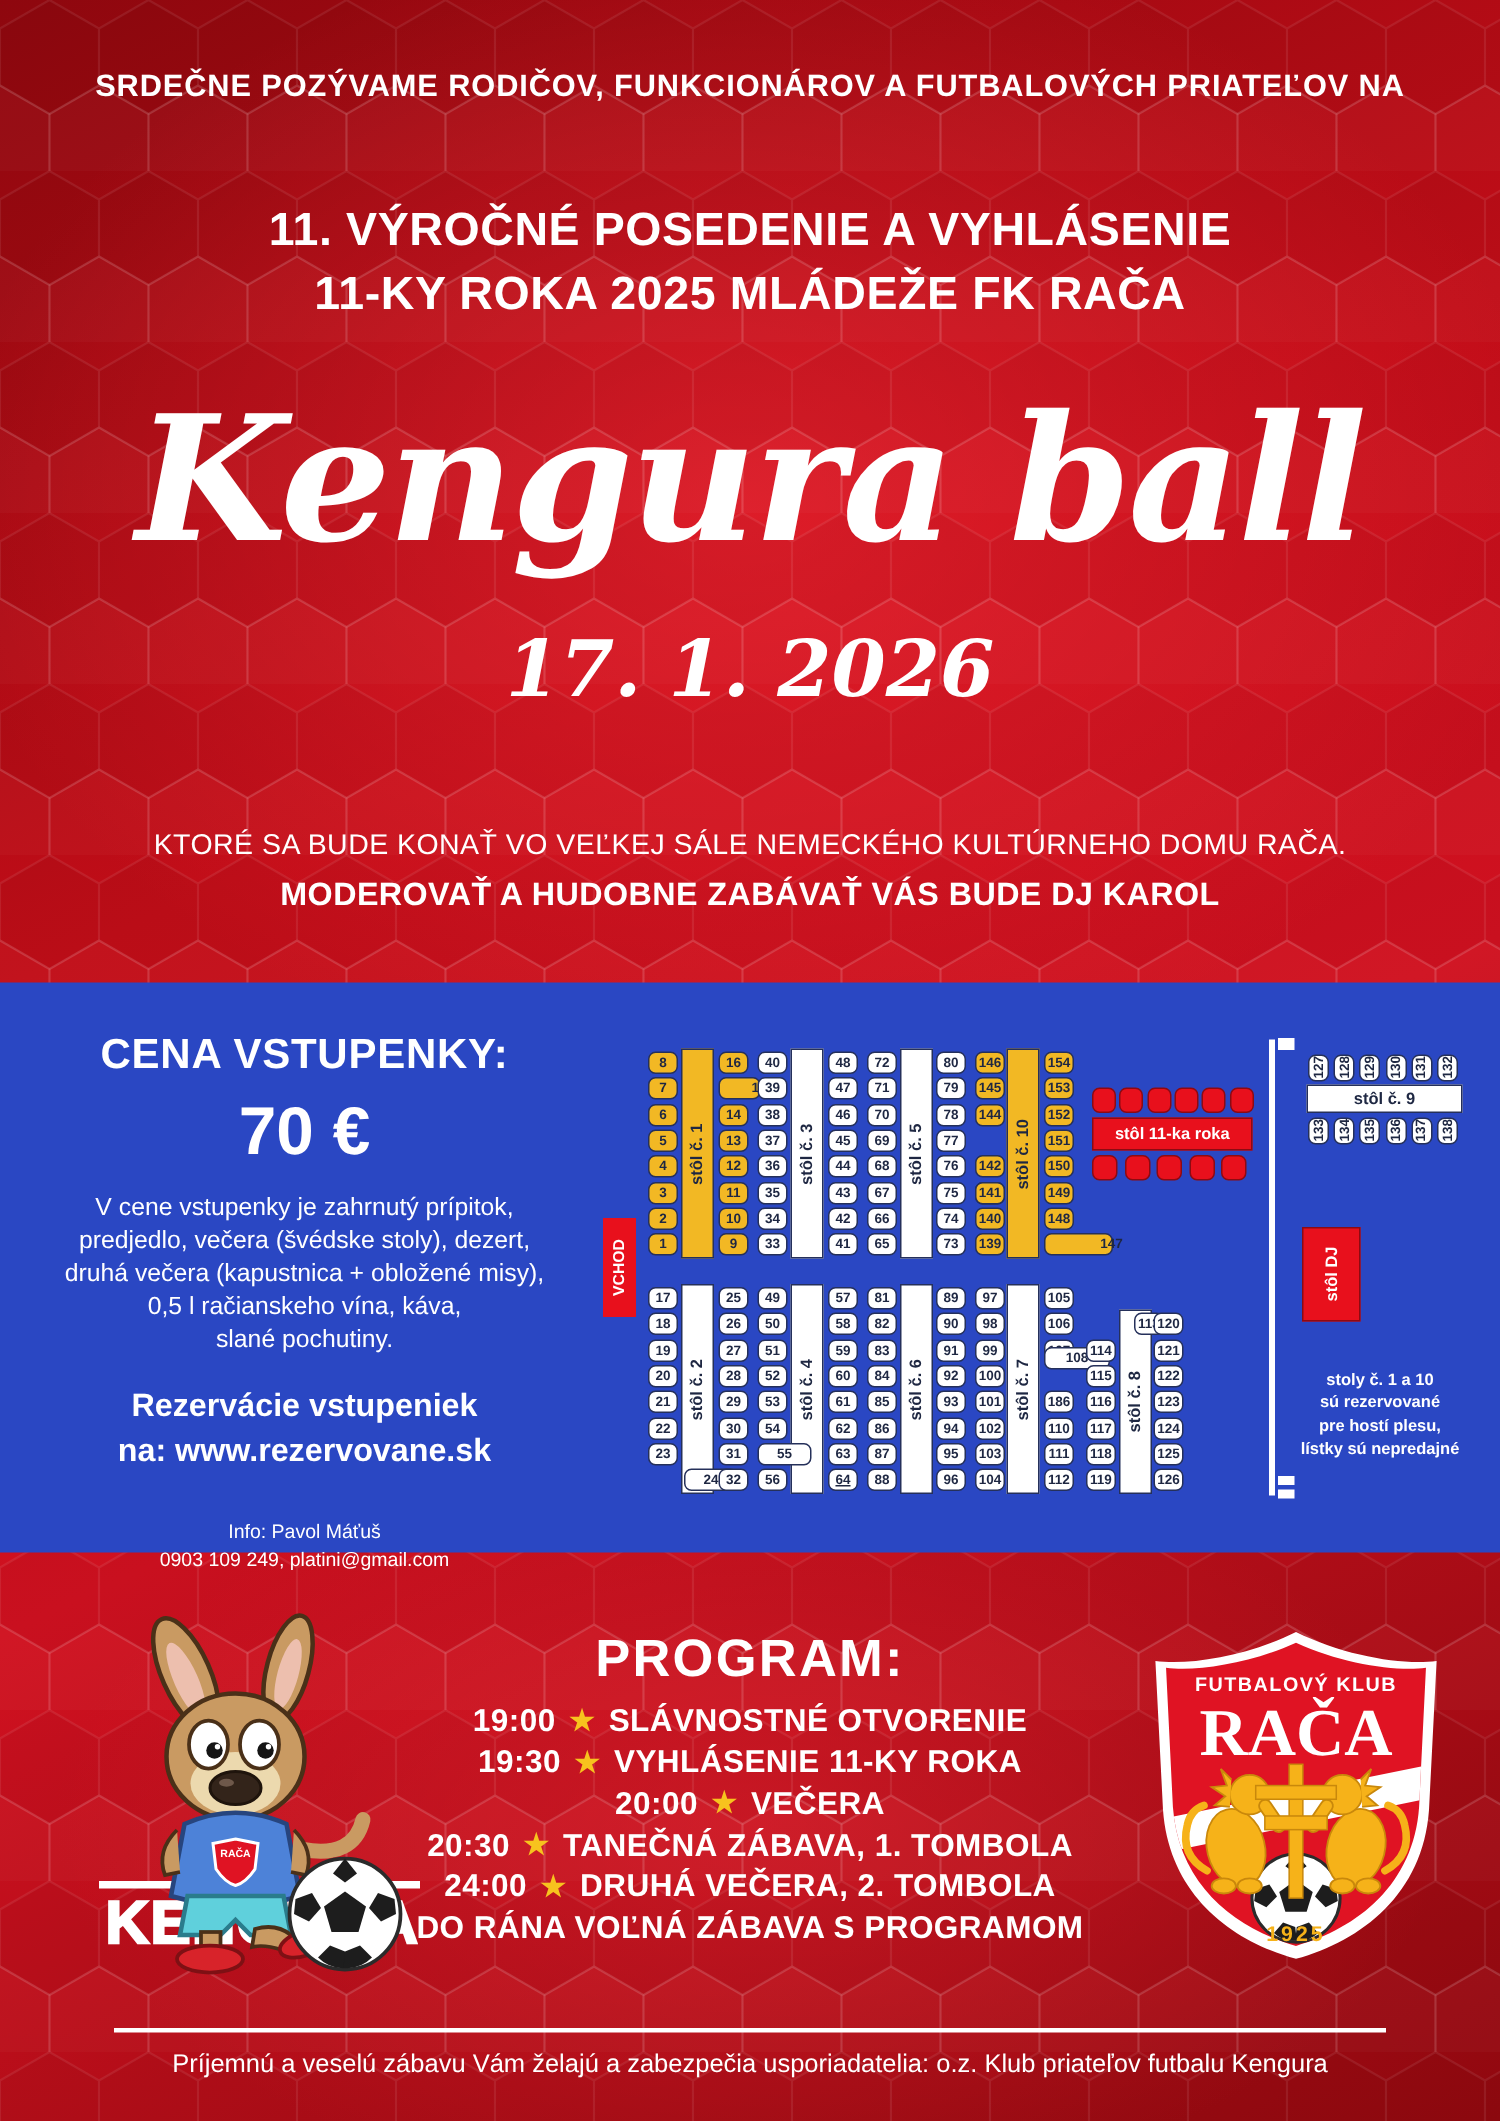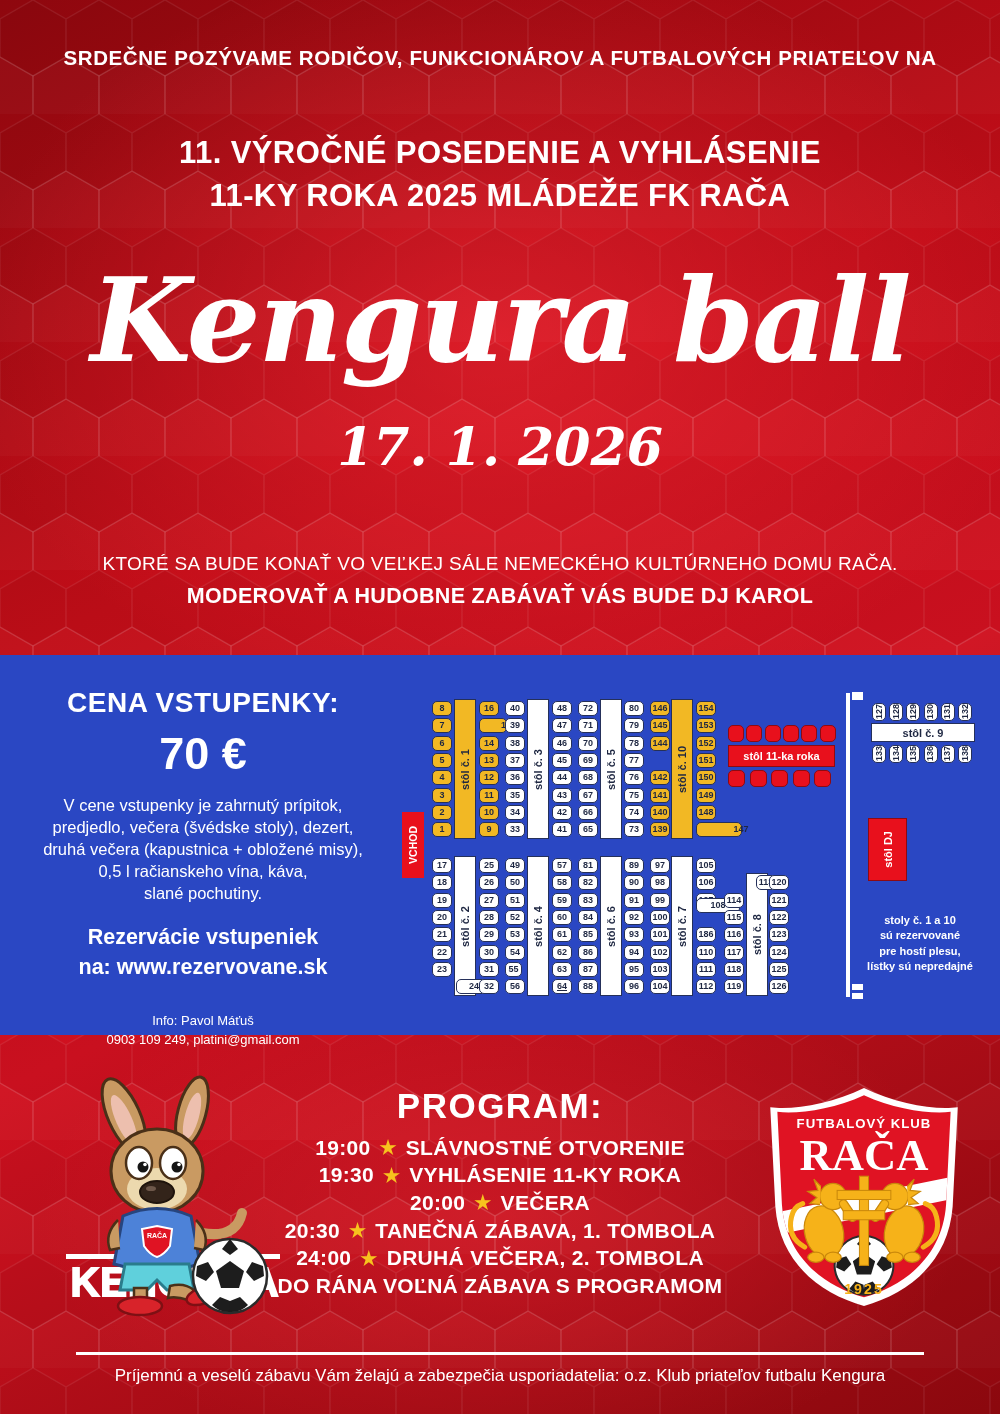--- a/index.html
+++ b/index.html
@@ -214,21 +214,21 @@
         <div class="seat white" style="left: 479px; top: 324.1px; width: 20px; height: 15px;">32</div>
         <div class="tbl white" style="left: 527px; top: 201px; width: 22px; height: 140.4px;">
           <span class="vlabel">stôl č. 4</span>
         </div>
         <div class="seat white" style="left: 505px; top: 203px; width: 20px; height: 15px;">49</div>
         <div class="seat white" style="left: 505px; top: 220.3px; width: 20px; height: 15px;">50</div>
         <div class="seat white" style="left: 505px; top: 237.6px; width: 20px; height: 15px;">51</div>
         <div class="seat white" style="left: 505px; top: 254.9px; width: 20px; height: 15px;">52</div>
         <div class="seat white" style="left: 505px; top: 272.2px; width: 20px; height: 15px;">53</div>
         <div class="seat white" style="left: 505px; top: 289.5px; width: 20px; height: 15px;">54</div>
-        <div class="seat white" style="left: 505px; top: 306.8px; width: 17px; height: 15px;">55</div>
+        <div class="seat white" style="left: 505px; top: 306.8px; width: 36px; height: 15px;">55</div>
         <div class="seat white" style="left: 505px; top: 324.1px; width: 20px; height: 15px;">56</div>
         <div class="seat white" style="left: 552px; top: 203px; width: 20px; height: 15px;">57</div>
         <div class="seat white" style="left: 552px; top: 220.3px; width: 20px; height: 15px;">58</div>
         <div class="seat white" style="left: 552px; top: 237.6px; width: 20px; height: 15px;">59</div>
         <div class="seat white" style="left: 552px; top: 254.9px; width: 20px; height: 15px;">60</div>
         <div class="seat white" style="left: 552px; top: 272.2px; width: 20px; height: 15px;">61</div>
         <div class="seat white" style="left: 552px; top: 289.5px; width: 20px; height: 15px;">62</div>
         <div class="seat white" style="left: 552px; top: 306.8px; width: 20px; height: 15px;">63</div>
         <div class="seat white" style="left: 552px; top: 324.1px; width: 20px; height: 15px; text-decoration: underline;">64</div>
         <div class="tbl white" style="left: 600px; top: 201px; width: 22px; height: 140.4px;">

